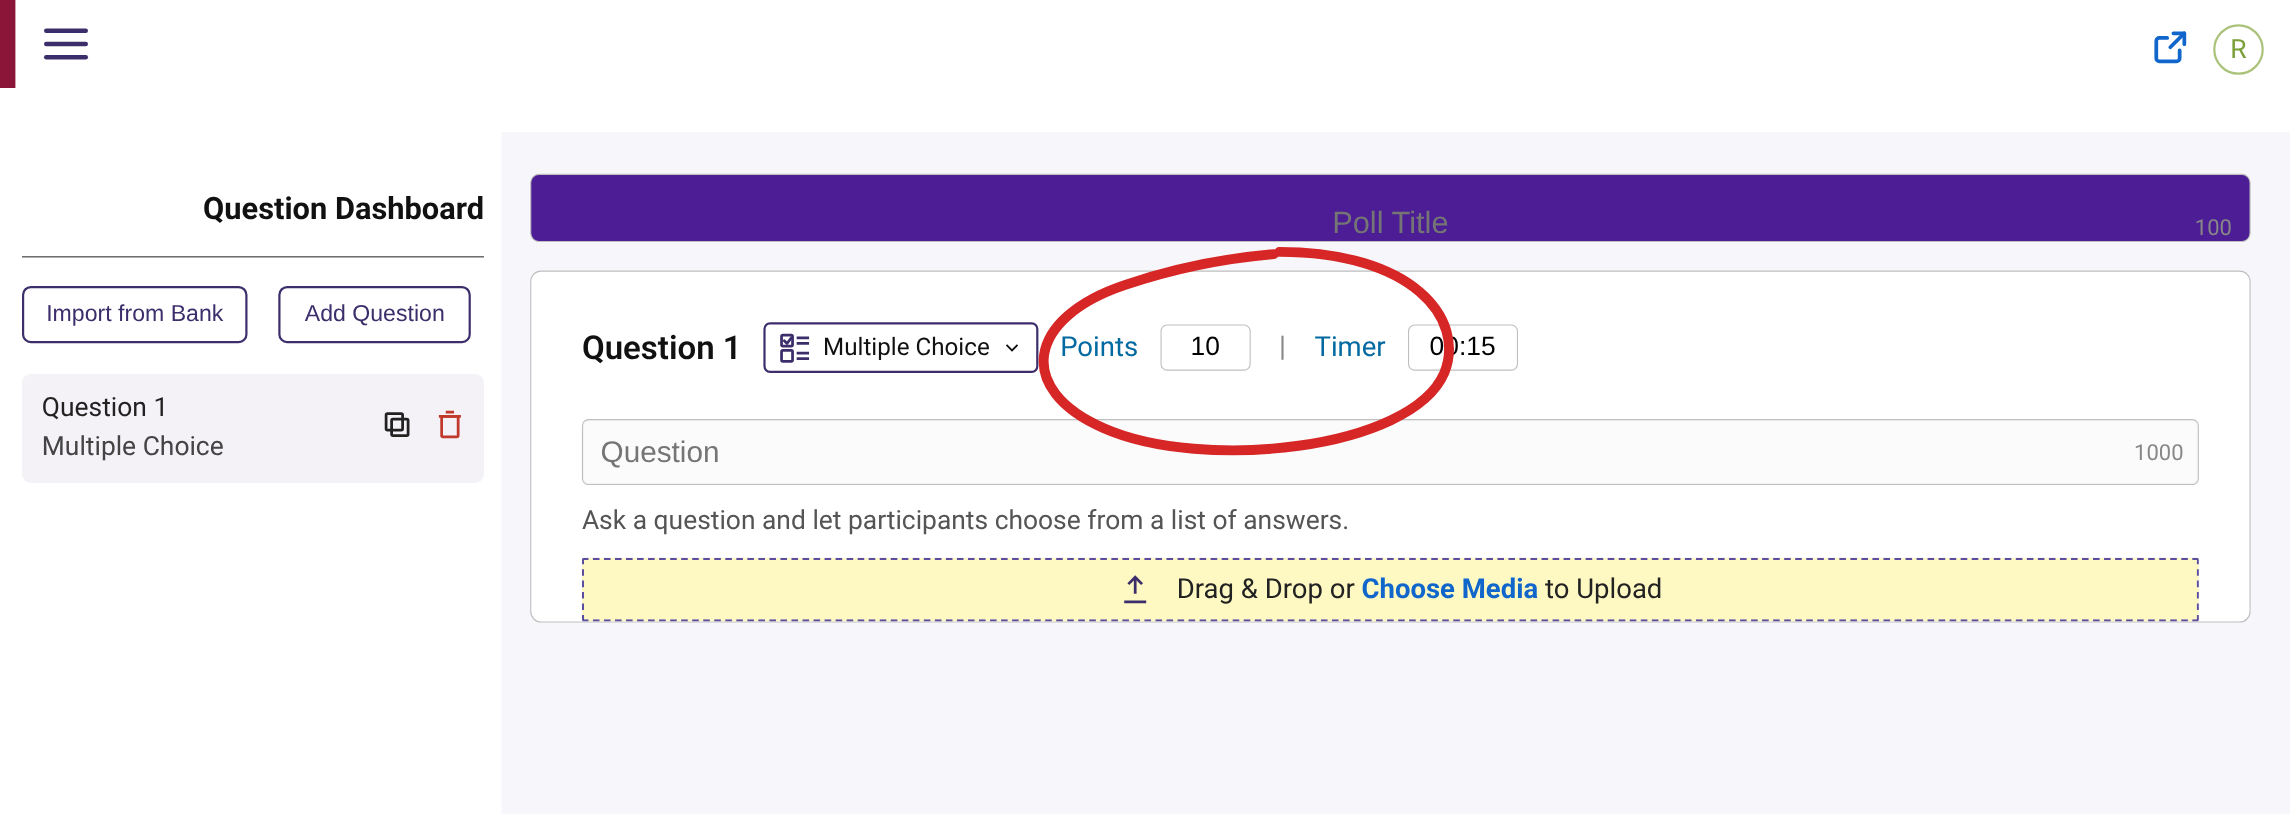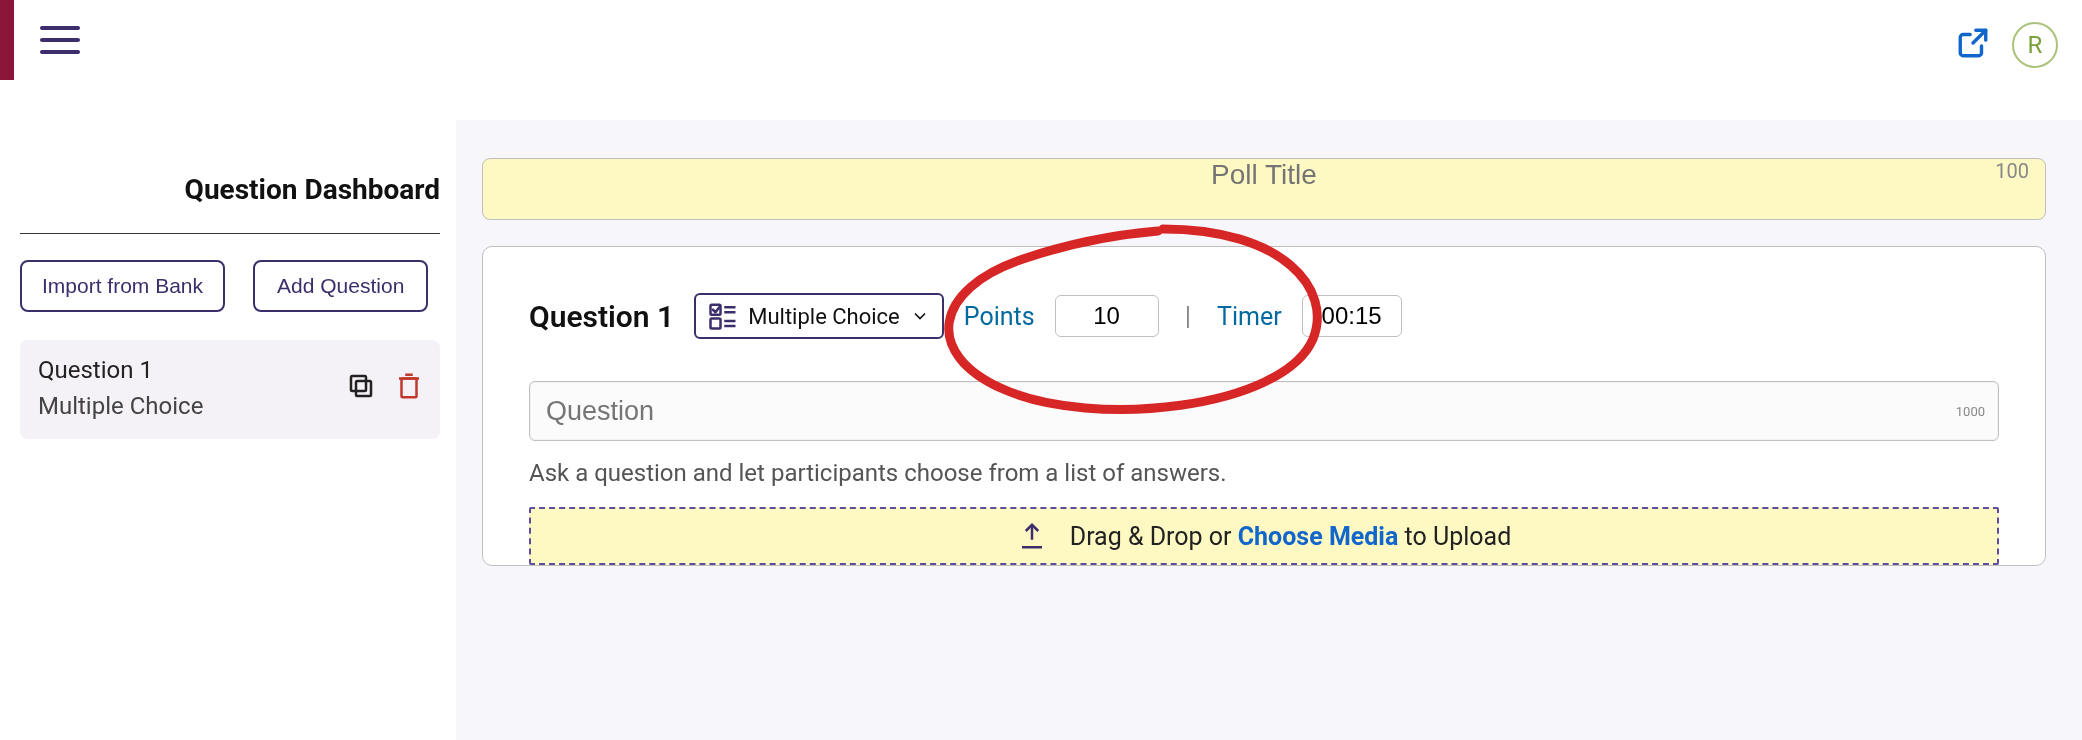--- a/index.html
+++ b/index.html
@@ -100,22 +100,22 @@
     position: absolute;
     left: 456px; right: 0; top: 120px; bottom: 0;
     background: #f7f6fa;
     padding: 38px 36px 0 26px;
   }
   .poll-title-wrap {
     position: relative;
     border: 1.5px solid #bfbfbf;
     border-radius: 8px;
     height: 62px;
-    background: #fef9c3;
-    display: flex; align-items: flex-start;
+    background: #4c1d95;
+    display: flex; align-items: flex-end;
   }
   .poll-title-input {
     flex: 1;
     border: none; outline: none;
     font-size: 28px;
     color: #888;
     text-align: center;
     background: transparent;
   }
   .poll-title-count {
@@ -144,21 +144,21 @@
     cursor: pointer;
     height: 46px;
   }
   .qtype-select svg.mc { width: 30px; height: 30px; }
   .qtype-text { font-size: 22px; color: #111; }
   .qtype-select svg.caret { width: 20px; height: 20px; stroke:#111; stroke-width:2; fill:none; }
 
   .meta-label { font-size: 25px; color: #0369a1; }
   .meta-input {
     border: 1.5px solid #bfbfbf; border-radius: 6px;
-    width: 104px; height: 42px;
+    width: 82px; height: 42px;
     font-size: 24px; text-align: center;
   }
   .timer-input { width: 100px; }
   .pipe { color: #888; font-size: 26px; padding: 0 6px; user-select: none; }
 
   .question-input-wrap {
     position: relative;
     margin-top: 42px;
   }
   .question-input {
@@ -168,21 +168,21 @@
     border-radius: 6px;
     background: #fbfbfb;
     font-size: 27px;
     color: #888;
     padding: 0 90px 0 16px;
     outline: none;
     box-shadow: inset 0 0 0 1px rgba(0,0,0,0.03);
   }
   .question-char {
     position: absolute; right: 14px; top: 50%; transform: translateY(-50%);
-    color: #888; font-size: 13px;
+    color: #888; font-size: 20px;
   }
   .helper {
     margin-top: 18px;
     font-size: 24px;
     color: #555;
   }
   .upload-zone {
     margin-top: 20px;
     height: 58px;
     border: 2px dashed #5c4da0;

